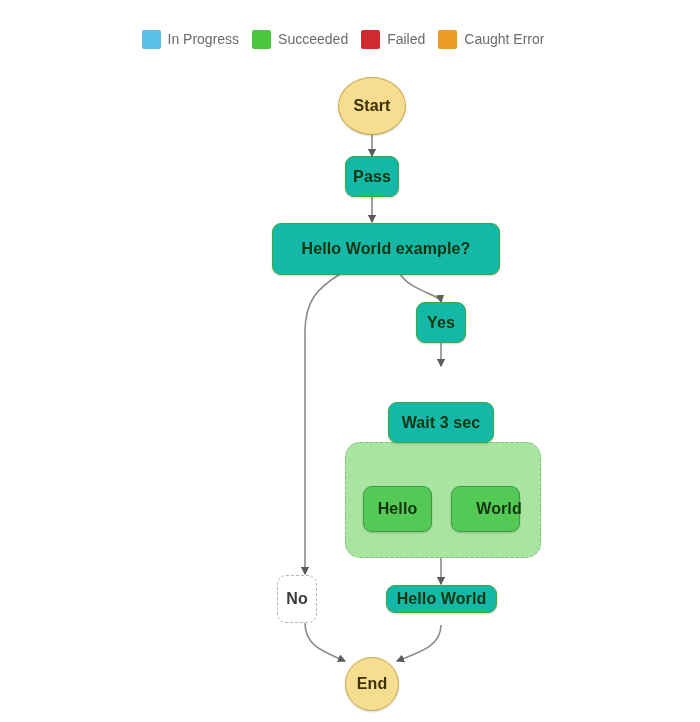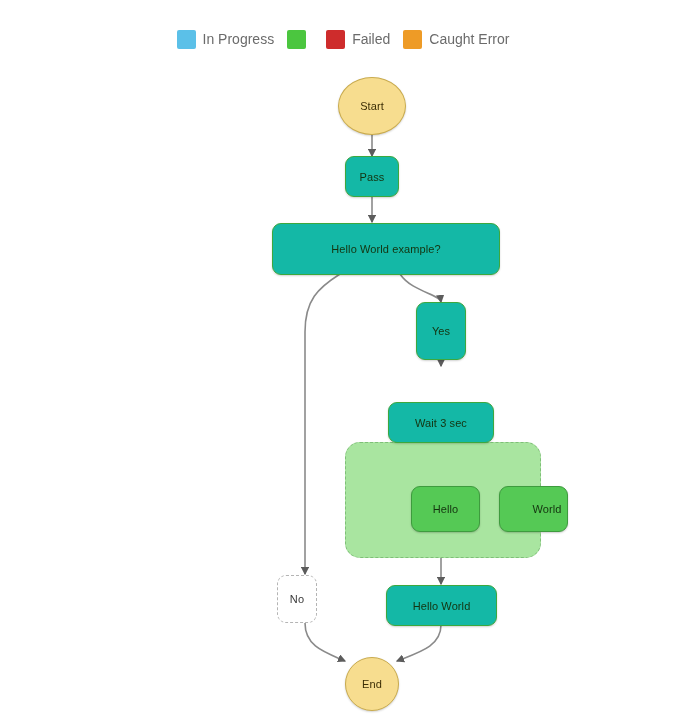--- a/index.html
+++ b/index.html
@@ -67,22 +67,22 @@
     pointer-events: none;
   }
 
   .node {
     position: absolute;
     box-sizing: border-box;
     display: flex;
     align-items: center;
     justify-content: center;
     color: #1f1f1f;
-    font-size: 11px;
-    font-weight: normal;
+    font-size: 16px;
+    font-weight: bold;
     text-align: center;
     letter-spacing: 0.1px;
     z-index: 3;
   }
 
   .node-terminal {
     border-radius: 50%;
     background: #f7dd8f;
     border: 1.3px solid #c9ab4e;
     box-shadow: 0 1px 2px rgba(0,0,0,0.18);
@@ -96,21 +96,20 @@
     box-shadow: 0 1px 2px rgba(0,0,0,0.18);
     color: #14330f;
   }
 
   .node-inner-task {
     border-radius: 9px;
     background: #55c955;
     border: 1.4px solid #3e9b3e;
     box-shadow: 0 1px 2px rgba(0,0,0,0.2);
     color: #14330f;
-    margin-left: 48px;
   }
 
   .node-skipped {
     border-radius: 9px;
     background: #ffffff;
     border: 1.6px dashed #b4b4b4;
     color: #3a3a3a;
     box-shadow: none;
   }
 
@@ -128,20 +127,21 @@
 
 <div id="legend">
 
   <div class="legend-item">
     <span class="legend-swatch" style="background: rgb(91, 192, 232);"></span>
     <span class="legend-label">In Progress</span>
   </div>
 
   <div class="legend-item">
     <span class="legend-swatch" style="background: rgb(75, 198, 63);"></span>
+    <span class="legend-label">Succeeded</span>
   </div>
 
   <div class="legend-item">
     <span class="legend-swatch" style="background: rgb(206, 44, 44);"></span>
     <span class="legend-label">Failed</span>
   </div>
 
 
   <div class="legend-item">
     <span class="legend-swatch" style="background: rgb(238, 155, 38);"></span>
@@ -196,41 +196,41 @@
   </div>
 
   <div class="node node-task" style="left:345px; top:100px; width:54px; height:41px;">
     <span>Pass</span>
   </div>
 
   <div class="node node-task" style="left:272px; top:167px; width:228px; height:52px;">
     <span>Hello World example?</span>
   </div>
 
-  <div class="node node-task" style="left:416px; top:246px; width:50px; height:58px;">
+  <div class="node node-task" style="left:416px; top:246px; width:50px; height:41px;">
     <span>Yes</span>
   </div>
 
   <div class="node node-task" style="left:388px; top:311px; width:106px; height:41px;margin-top:35px;">
     <span>Wait 3 sec</span>
   </div>
 
   <div class="node node-inner-task" style="left:363px; top:430px; width:69px; height:46px;">
     <span>Hello</span>
   </div>
 
   <div class="node node-inner-task" style="left:451px; top:430px; width:69px; height:46px;padding-left:27px;">
     <span>World</span>
   </div>
 
   <div class="node node-skipped" style="left:277px; top:519px; width:40px; height:48px;">
     <span>No</span>
   </div>
 
-  <div class="node node-task" style="left:386px; top:529px; width:111px; height:41px;">
+  <div class="node node-task" style="left:386px; top:529px; width:111px; height:28px;">
     <span>Hello World</span>
   </div>
 
   <div class="node node-terminal" style="left:345px; top:601px; width:54px; height:54px;">
     <span>End</span>
   </div>
 
 </div>
 
 </body></html>

